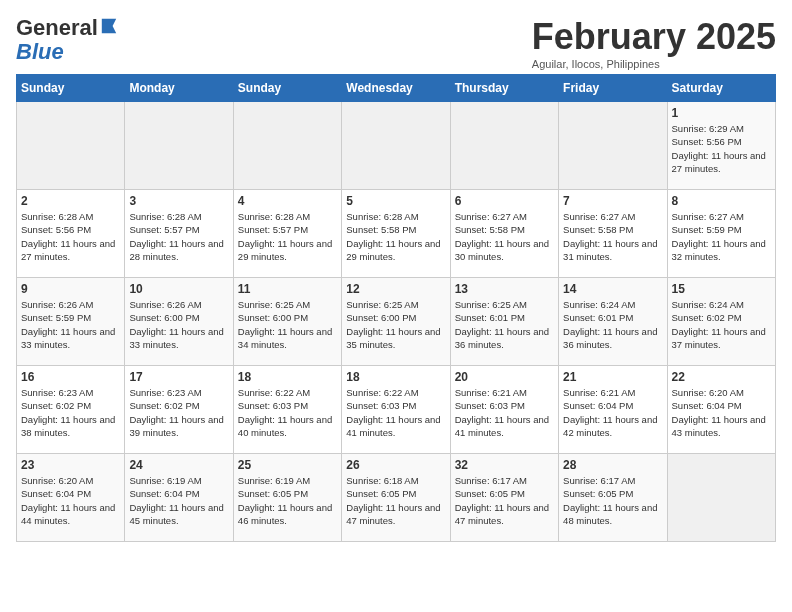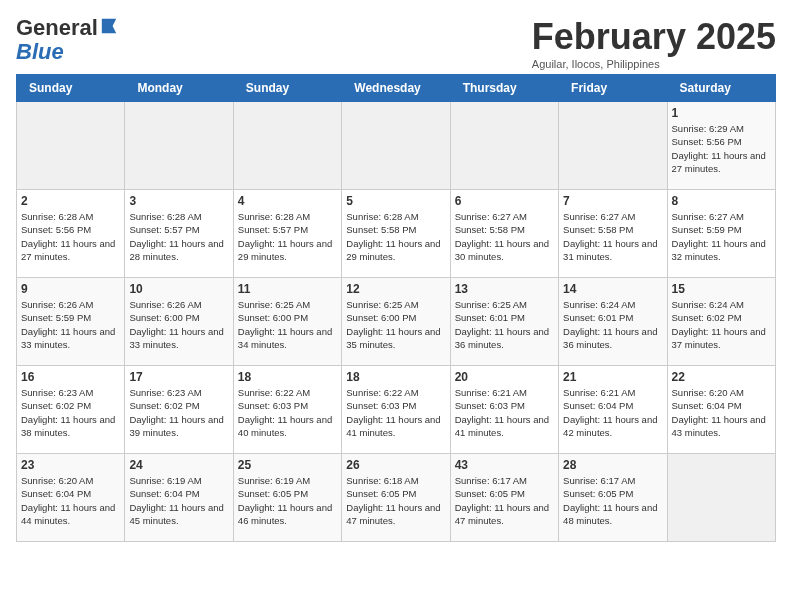--- a/index.html
+++ b/index.html
@@ -47,21 +47,21 @@
     table {
       width: 100%;
       border-collapse: collapse;
       table-layout: fixed;
     }
     thead th {
       background-color: #2a6db5;
       color: #fff;
       font-size: 12px;
       font-weight: bold;
-      padding: 6px 12px;
+      padding: 6px 4px;
       text-align: left;
       border: 1px solid #2a6db5;
     }
     tbody td {
       border: 1px solid #ccc;
       vertical-align: top;
       padding: 4px;
       font-size: 10px;
       color: #333;
       height: 88px;
@@ -286,21 +286,21 @@
 Sunset: 6:05 PM
 Daylight: 11 hours and 46 minutes.</div>
         </td>
         <td>
           <span class="day-num">26</span>
           <div class="day-info">Sunrise: 6:18 AM
 Sunset: 6:05 PM
 Daylight: 11 hours and 47 minutes.</div>
         </td>
         <td>
-          <span class="day-num">43</span>
+          <span class="day-num">32</span>
           <div class="day-info">Sunrise: 6:17 AM
 Sunset: 6:05 PM
 Daylight: 11 hours and 47 minutes.</div>
         </td>
         <td>
           <span class="day-num">28</span>
           <div class="day-info">Sunrise: 6:17 AM
 Sunset: 6:05 PM
 Daylight: 11 hours and 48 minutes.</div>
         </td>

